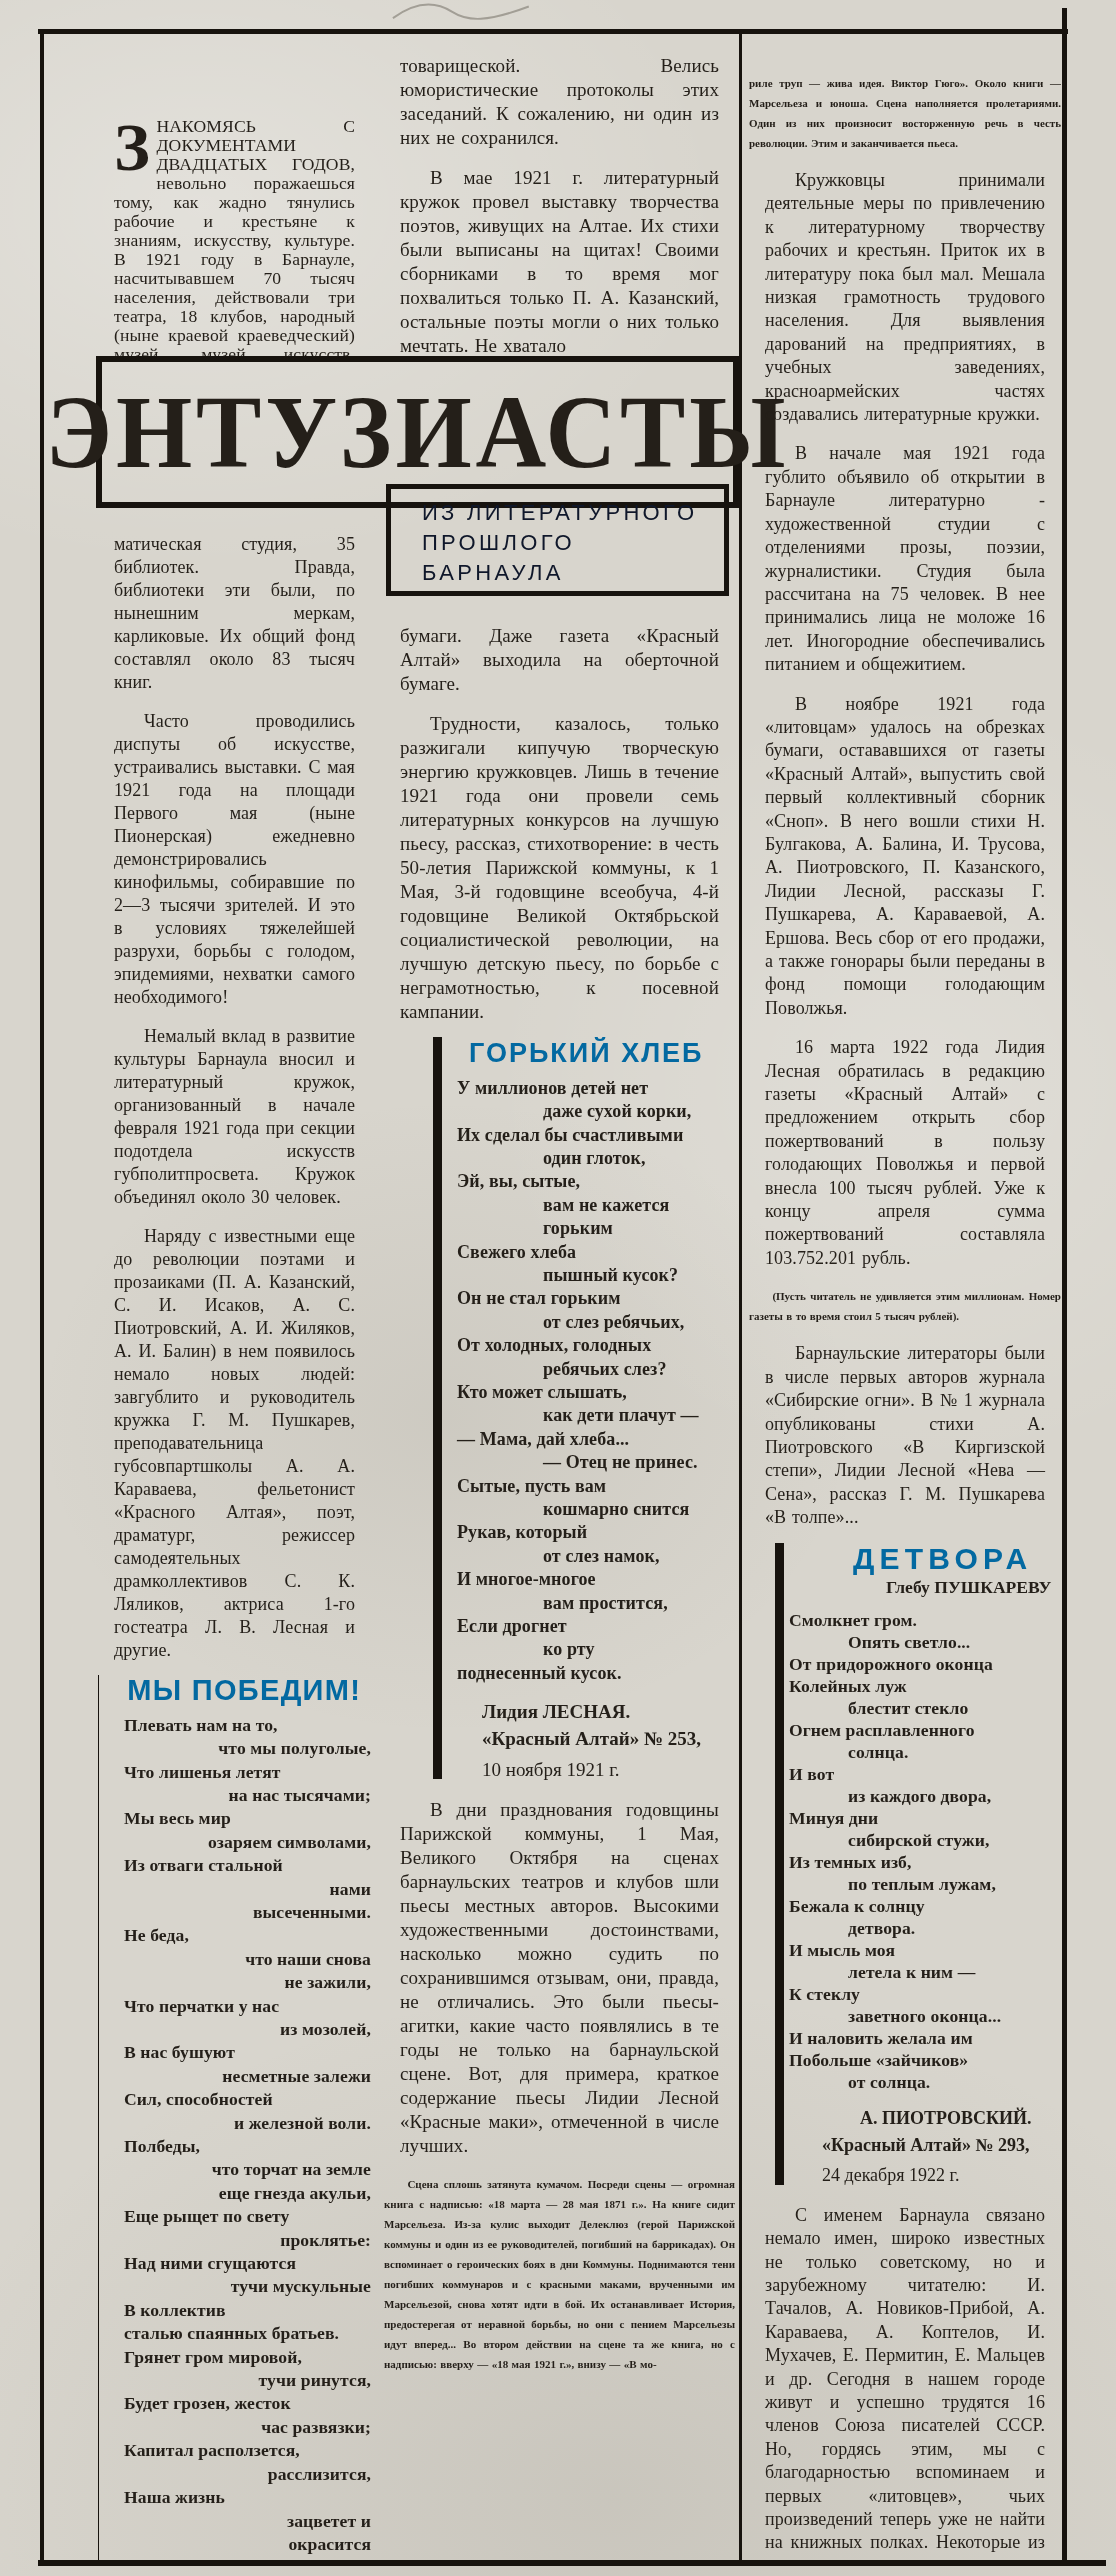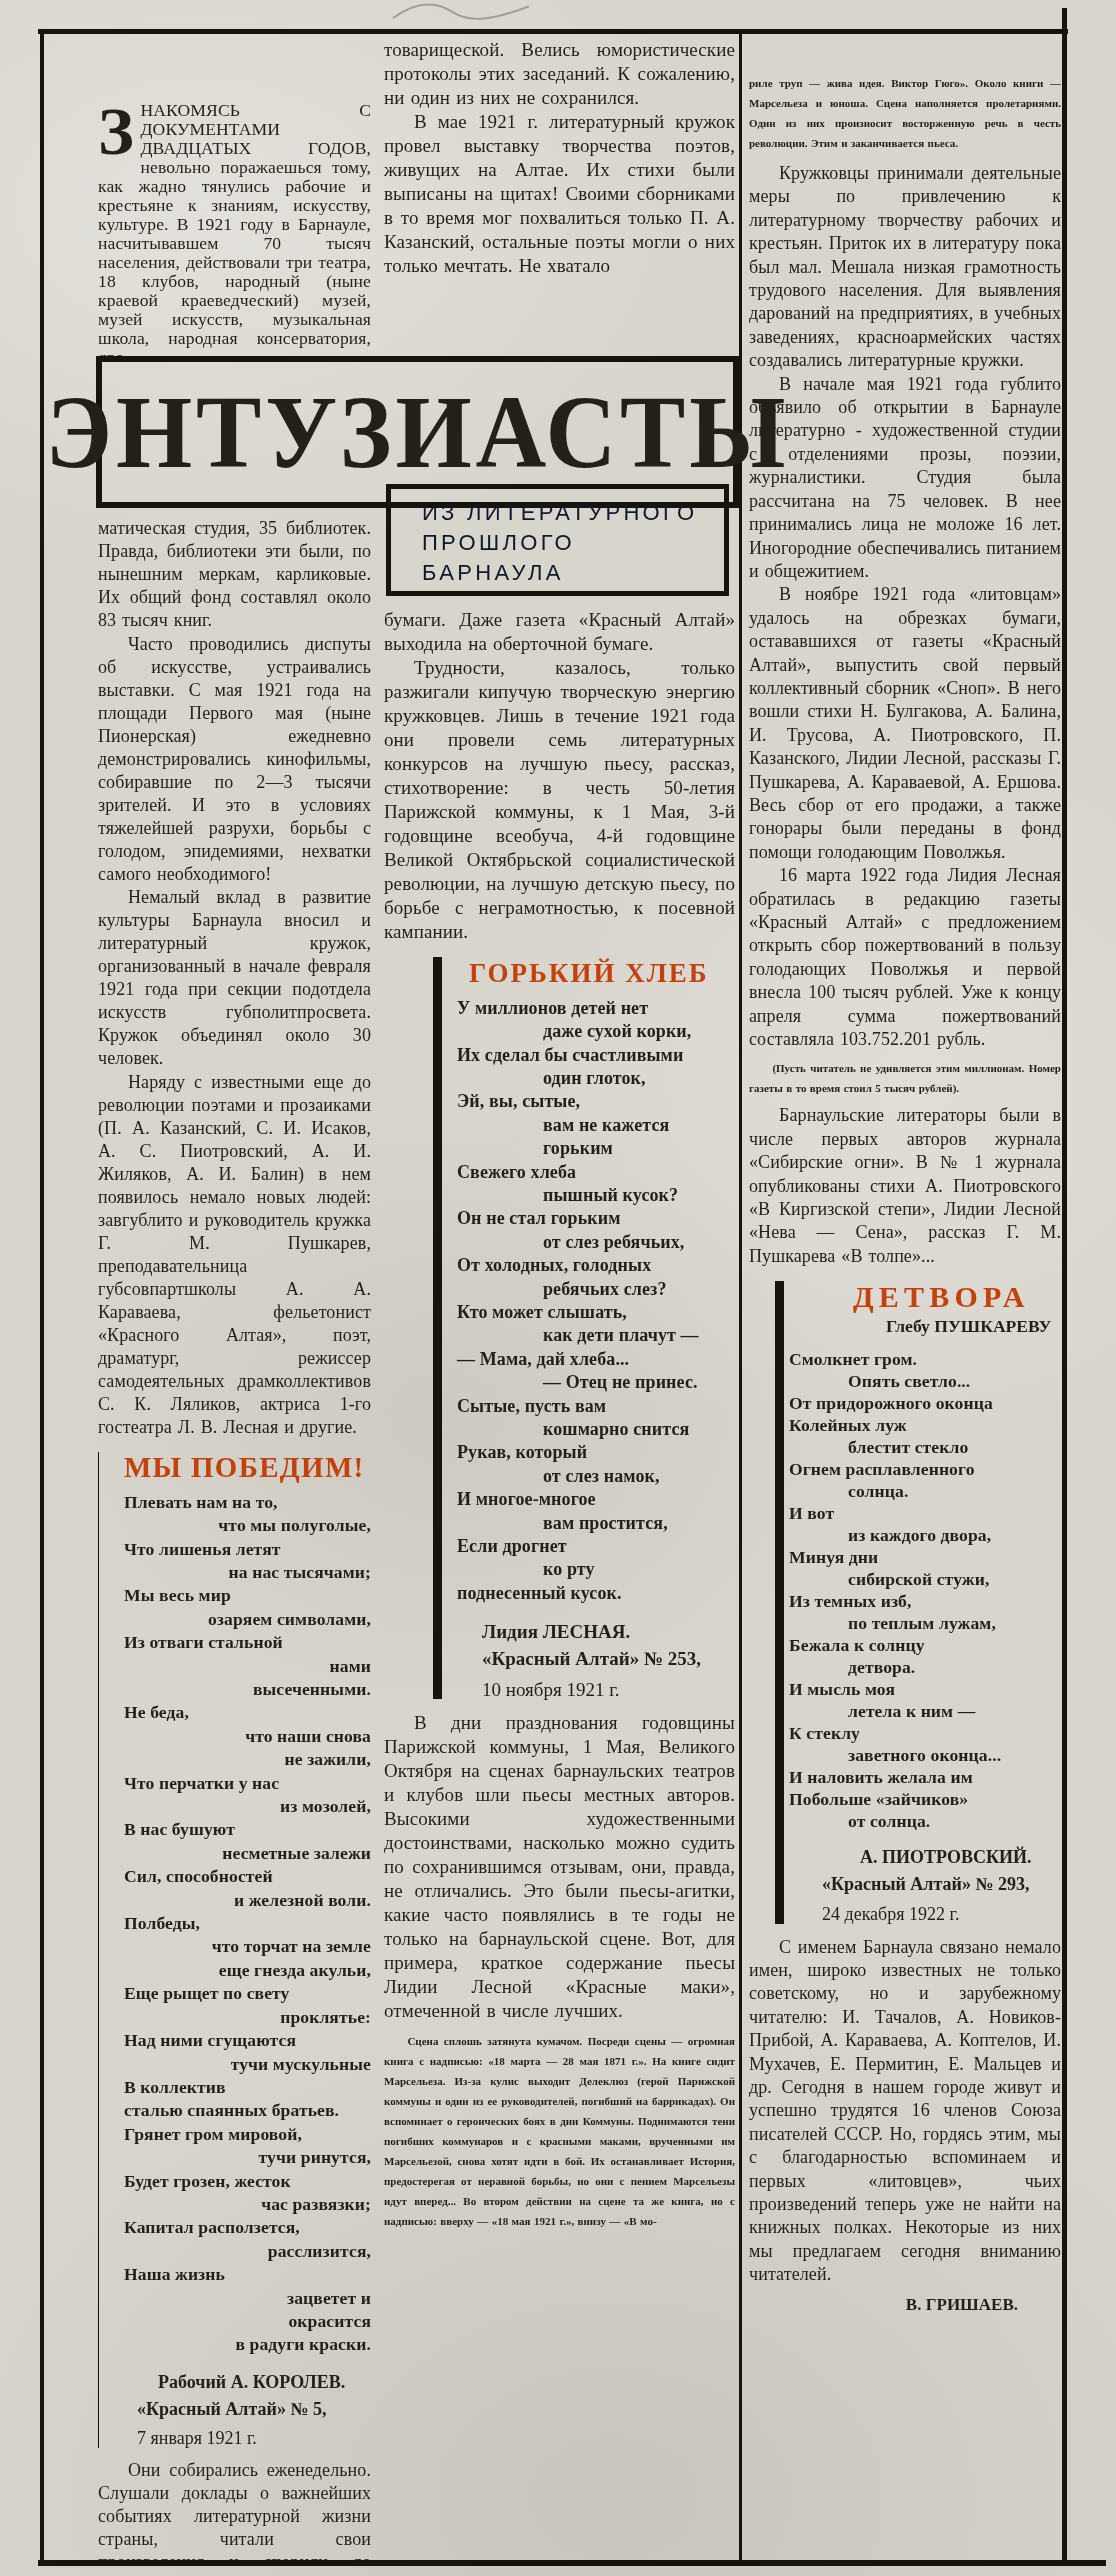--- a/index.html
+++ b/index.html
@@ -11,21 +11,21 @@
       radial-gradient(585px 455px at 40% 55%, rgba(110,104,90,.10), transparent 70%),
       radial-gradient(976px 716px at 55% 97%, rgba(110,104,90,.14), transparent 72%),
       #d8d5cd;
     font-family:"Liberation Serif", serif;
     color:#241f19;
   }
   .rule{position:absolute;background:#17130e;}
   .page-abs{position:absolute;}
   
   .col{position:absolute;overflow:hidden;}
-  .par{text-align:justify;word-spacing:1.3px;letter-spacing:0.1px;margin:0;}
+  .par{text-align:justify;word-spacing:1.3px;letter-spacing:0.1px;margin:16px;}
   .par.ind{text-indent:30px;}
   
   #col1-top{left:98px;top:101px;width:273px;height:255px;font-size:17.6px;line-height:19px;}
   #col1-main{left:98px;top:517px;width:273px;height:2043px;font-size:18px;line-height:23px;}
   #col1-main .par{margin-bottom:0.7px;}
   
   #col2-top{left:384px;top:38px;width:351px;height:416px;font-size:19px;line-height:24px;}
   #col2-main{left:384px;top:608px;width:351px;height:1952px;font-size:19px;line-height:24px;}
   
   #col3{left:749px;top:73px;width:312px;height:2486px;font-size:18px;line-height:23.4px;}
@@ -37,22 +37,22 @@
   #title-box .t{font-size:98px;font-weight:bold;letter-spacing:3.9px;line-height:1;
     font-family:"Liberation Serif",serif;transform:scaleY(1.05);}
   
   #section-box{position:absolute;left:386px;top:484px;width:343px;height:112px;
     border:5.2px solid #17130e;box-sizing:border-box;padding:9px 6.5px 0 31px;}
   .sb-line{font-family:"Liberation Sans",sans-serif;font-size:22px;letter-spacing:3.3px;
     font-weight:500;line-height:30px;color:#0f172a;}
   
   .poem-block{position:relative;margin-top:17px;}
   .poem-bar{position:absolute;top:-3.9px;bottom:2.6px;width:9px;background:#17130e;}
-  .poem-title{font-family:Liberation Serif, serif;font-weight:bold;
-    margin:0 0 11.7px 0;color:#c2410c;}
+  .poem-title{font-family:Liberation Sans, sans-serif;font-weight:bold;
+    margin:0 0 11.7px 0;color:#0369a1;}
   .pline{font-weight:bold;letter-spacing:0.1px;}
   .sig{font-weight:bold;margin-top:14.3px;}
   .src{font-weight:bold;margin-top:3.9px;}
   .date{margin-top:6.5px;}
   
   #poem1 .poem-bar{left:-7.8px;}
   #poem1 .poem-title{font-size:29px;text-align:center;padding-left:19.5px;letter-spacing:1.3px;}
   #poem1 .pline{font-size:17.6px;line-height:23.4px;padding-left:26px;}
   #poem1 .pline.ind{padding-left:109px;text-align:right;}
   #poem1 .sig{padding-left:60px;}

